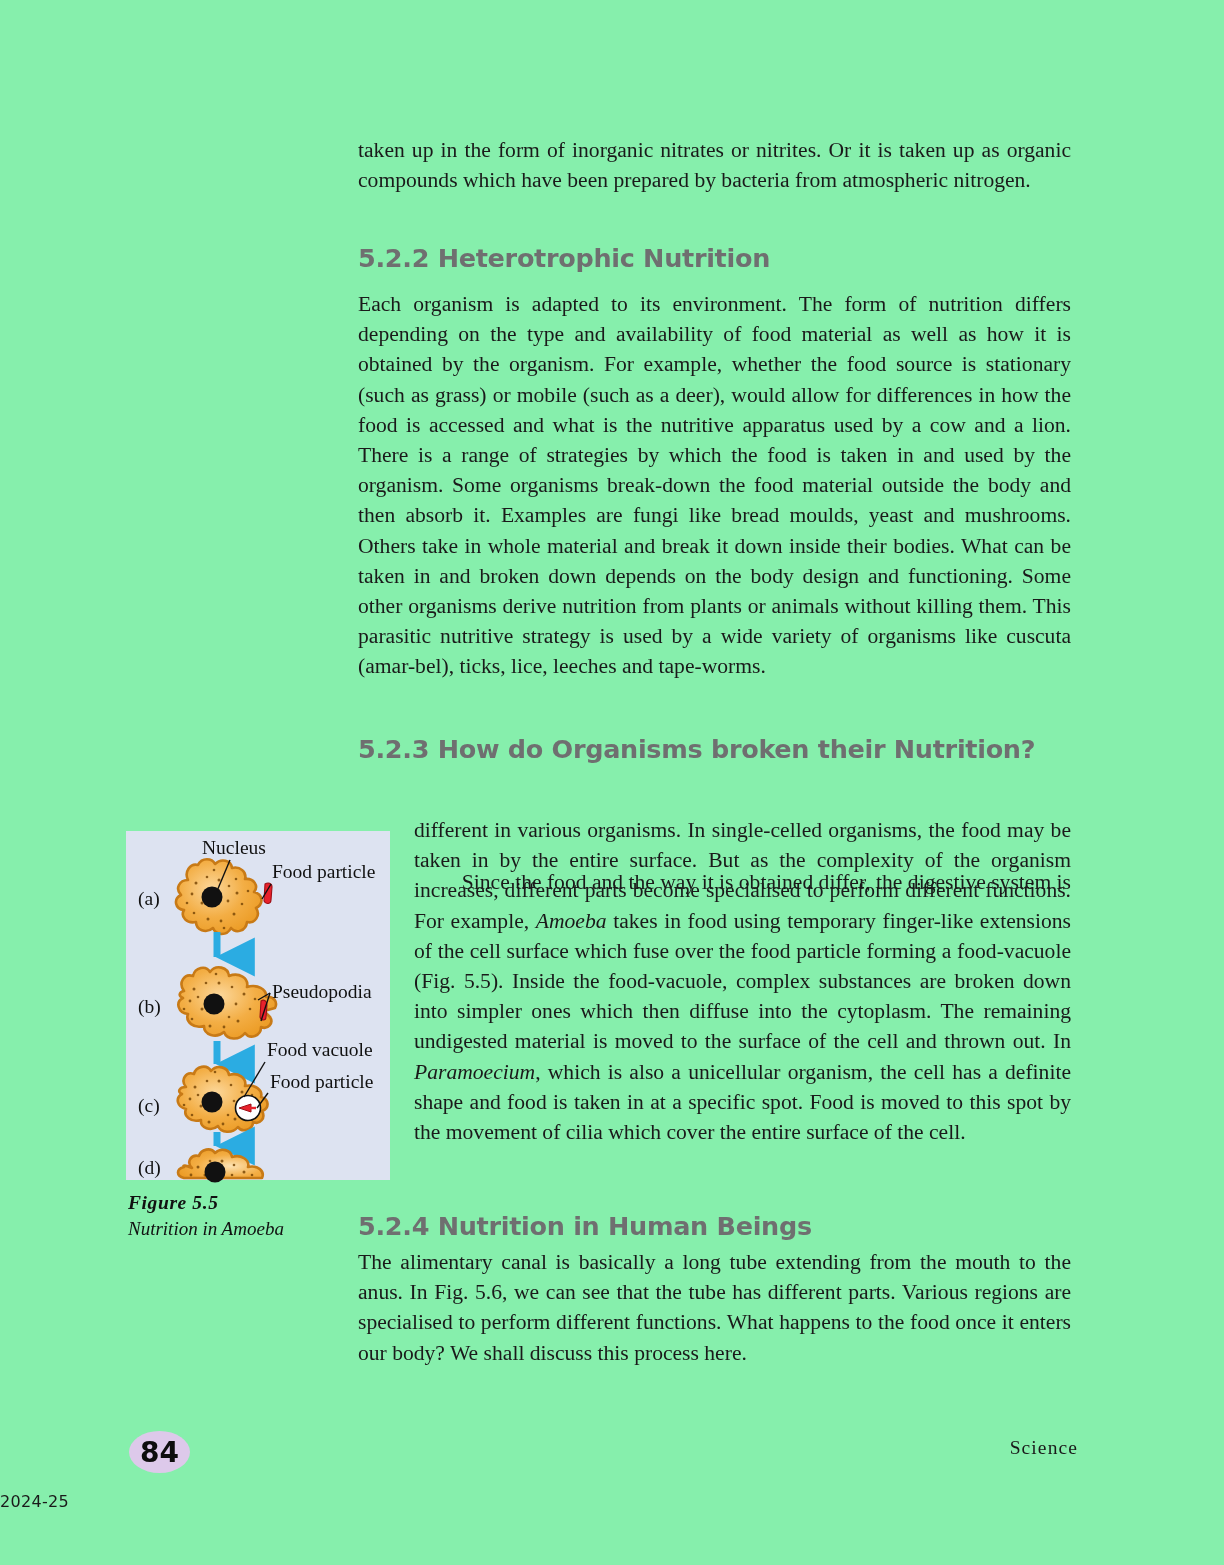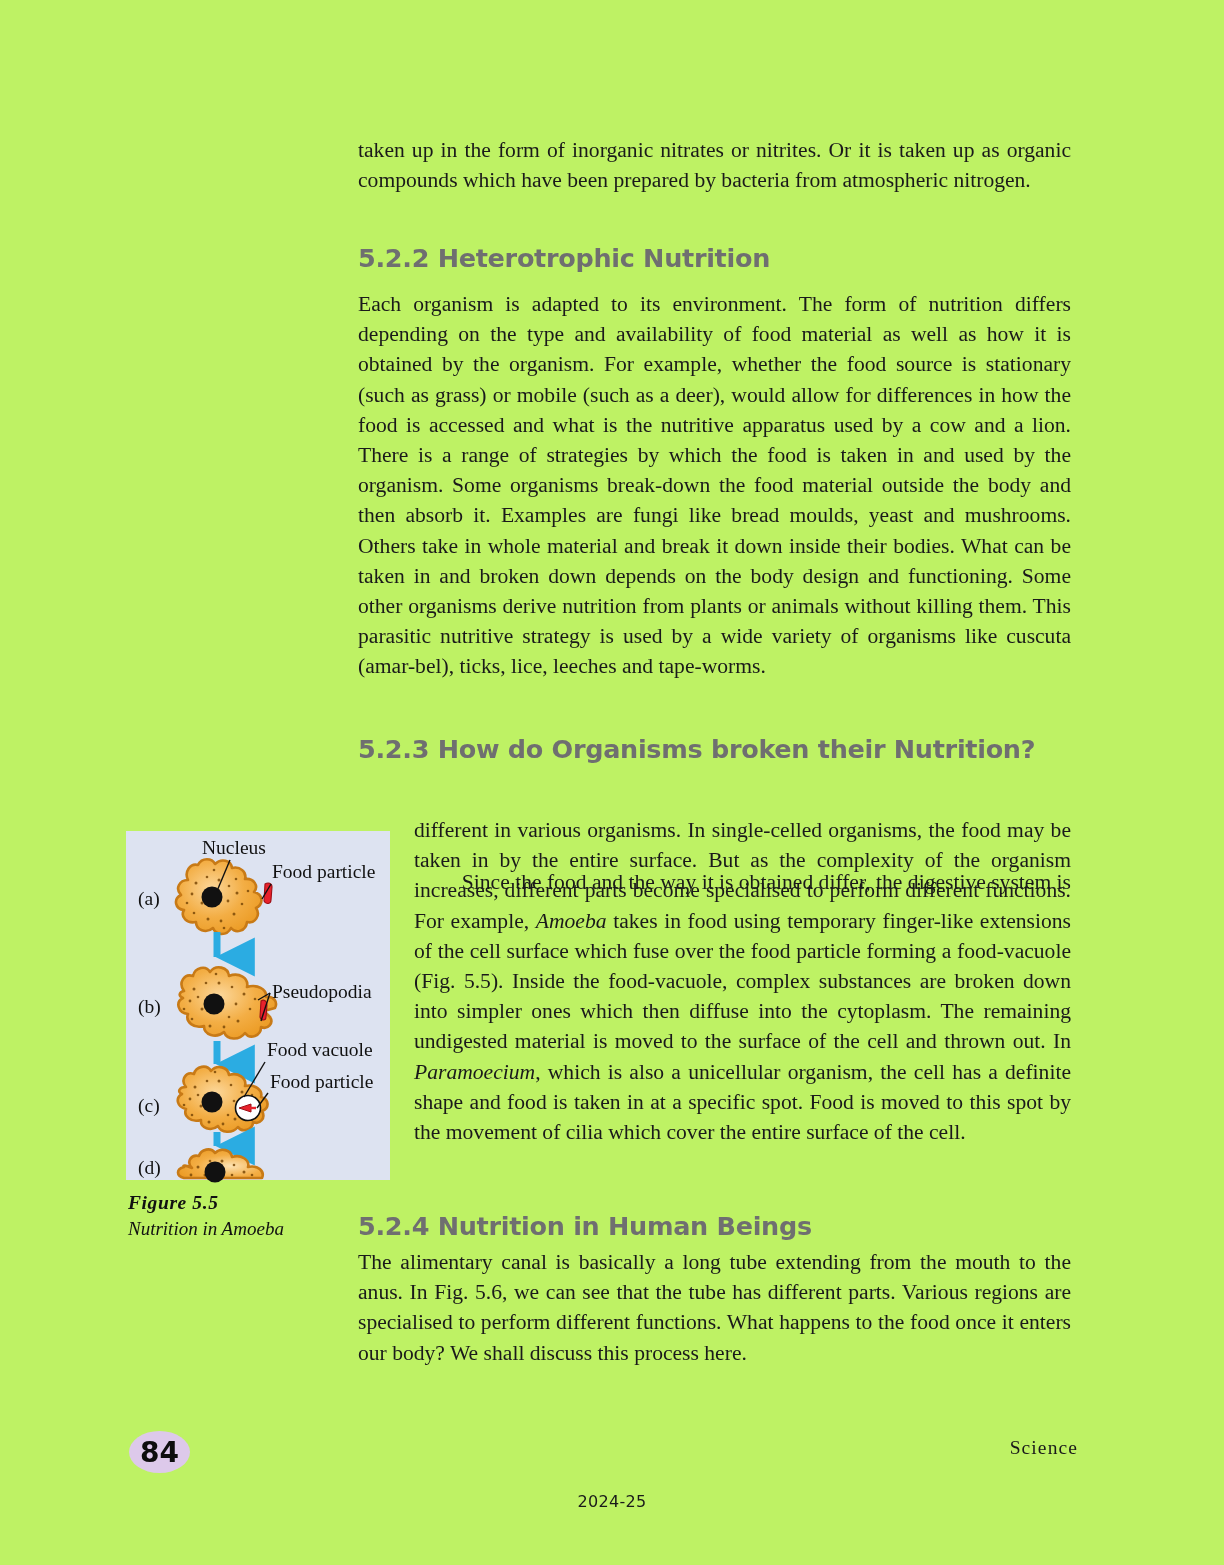--- a/index.html
+++ b/index.html
@@ -12,21 +12,21 @@
     height: 1565px;
     position: relative;
     font-family: "Liberation Serif", "DejaVu Serif", serif;
     color: #1a1a1a;
     overflow: hidden;
   }
 
   .page {
     position: absolute;
     inset: 0;
-    background: #bef264;
+    background: #86efac;
     padding-left: 29px;
   }
 
   
   .heading {
     position: absolute;
     font-family: "DejaVu Sans", "Liberation Sans", sans-serif;
     font-weight: bold;
     font-size: 25.5px;
     letter-spacing: -0.3px;
@@ -122,21 +122,20 @@
     font-family: "Liberation Serif", "DejaVu Serif", serif;
     font-size: 19.5px;
     letter-spacing: 1.1px;
     color: #1a1a1a;
   }
   #footer-year {
     position: absolute;
     left: 0;
     right: 0;
     top: 1492px;
-    text-align: center;
     font-family: "DejaVu Sans", "Liberation Sans", sans-serif;
     font-size: 16px;
     letter-spacing: 0.3px;
     color: #1a1a1a;
   }
 
   .fig-label-letter {
     font-family: "Liberation Serif", "DejaVu Serif", serif;
     font-size: 19.5px;
     fill: #111;

